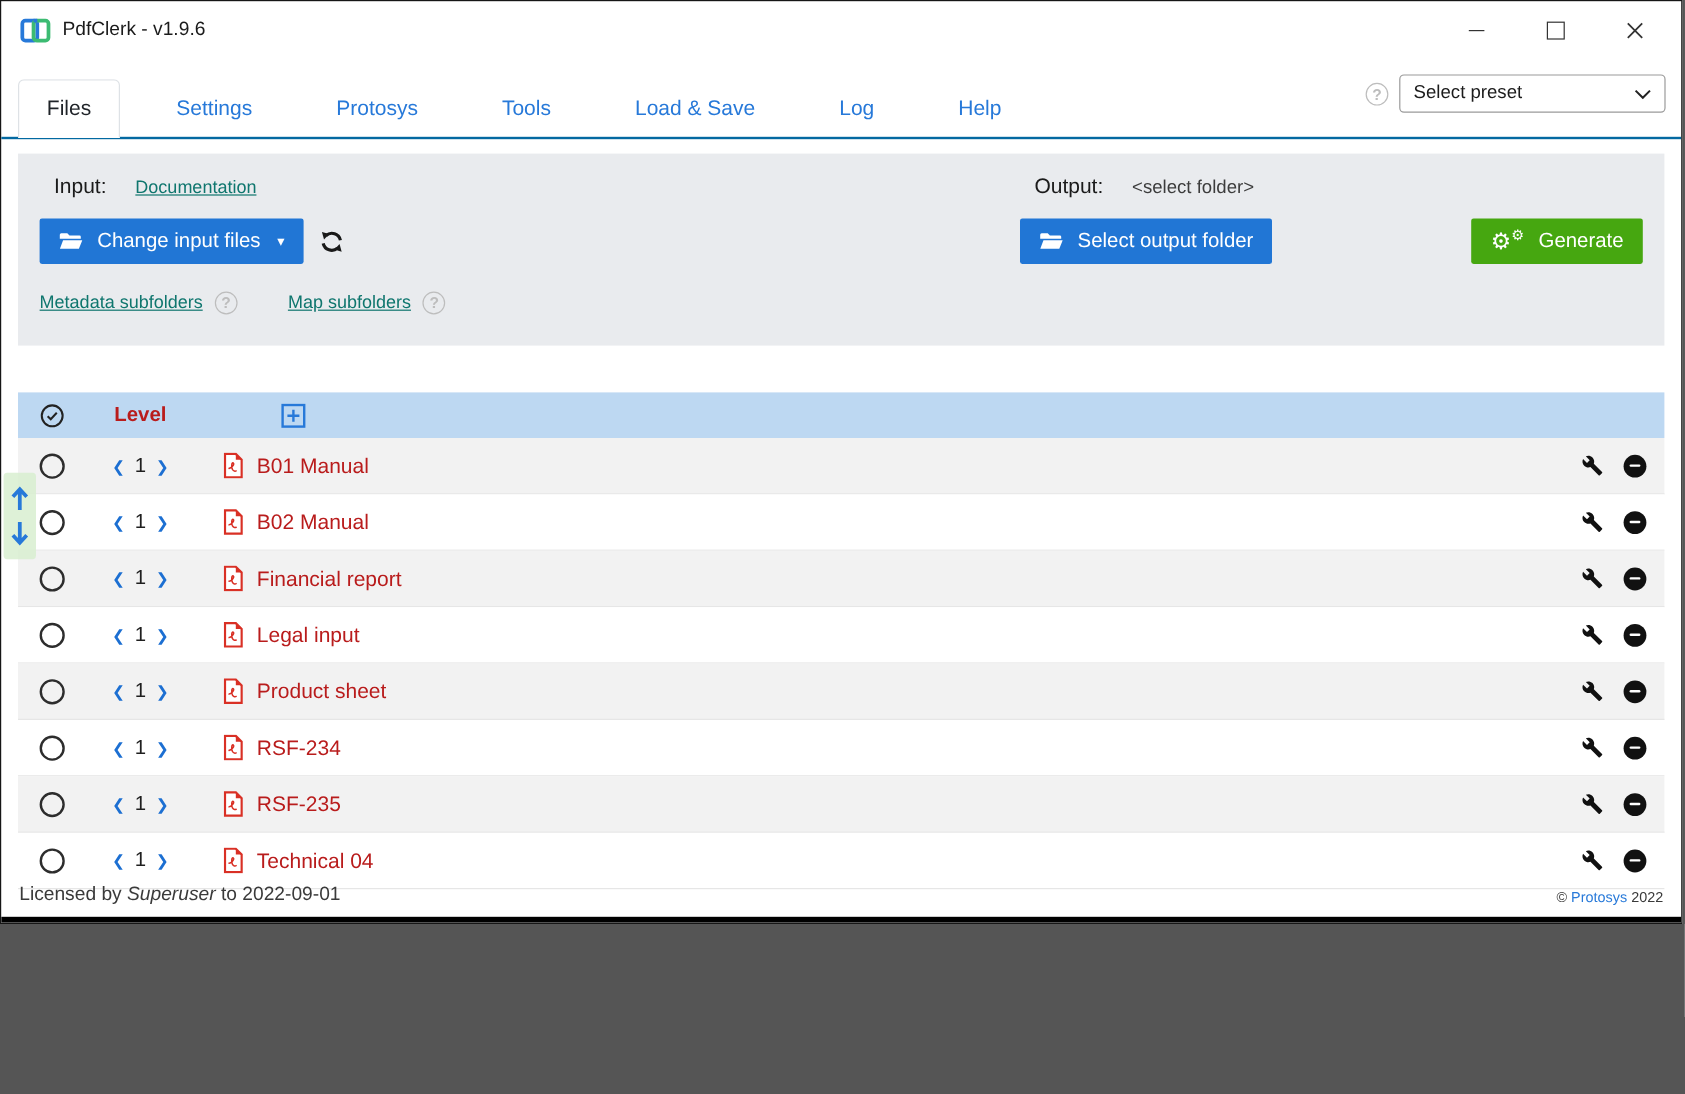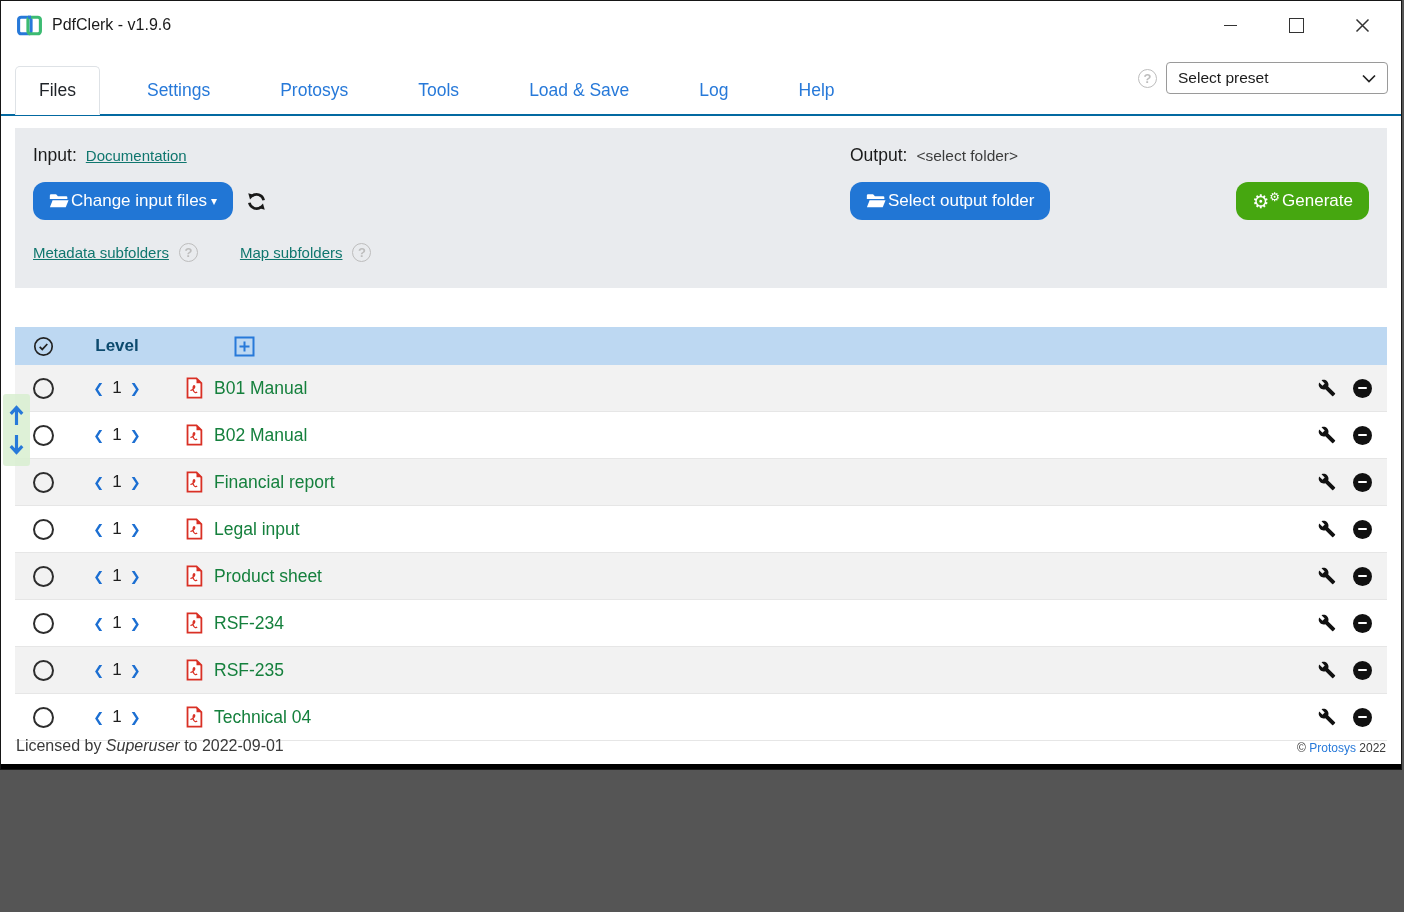--- a/index.html
+++ b/index.html
@@ -33,55 +33,55 @@
     display:flex;align-items:center;justify-content:space-between;padding:0 11px;cursor:pointer;box-sizing:border-box;
   }
   .preset-select span{font-size:15.5px;color:#1b1b1b;}
   
   .io-panel{
     margin:12px 14px 0 14px;background:#e9ebee;padding:17px 18px 26px 18px;
     display:flex;box-sizing:border-box;
   }
   .io-left{flex:1;}
   .io-right{width:519px;}
-  .io-line1{display:flex;align-items:baseline;gap:9px;height:26px;}
+  .io-line1{display:flex;align-items:baseline;gap:24px;height:26px;margin-left:12px;}
   .io-label{font-size:17.5px;color:#1b1b1b;}
   .io-link{font-size:15px;color:#0f766e;text-decoration:underline;cursor:pointer;}
   .io-value{font-size:15.5px;color:#3c3c3c;}
   .btn-row{display:flex;align-items:center;margin-top:11px;height:38px;}
   .btn{
-    display:inline-flex;align-items:center;gap:2px;height:38px;padding:0 16px;
-    border-radius:12px;color:#fff;font-size:17px;cursor:pointer;border:none;white-space:nowrap;
+    display:inline-flex;align-items:center;gap:12px;height:38px;padding:0 16px;
+    border-radius:2px;color:#fff;font-size:17px;cursor:pointer;border:none;white-space:nowrap;
   }
   .btn-blue{background:#2176d5;}
   .btn-green{background:#46a710;}
   .refresh-wrap{margin-left:13px;display:flex;align-items:center;cursor:pointer;}
   .links-row{display:flex;align-items:center;gap:10px;margin-top:23px;}
   .links-row .gap{width:22px;}
   .caret{font-size:12px;margin-left:2px;}
   .gear-lg{font-size:19px;line-height:1;}
   
   .table{margin:39px 14px 0 14px;}
   .thead{display:flex;align-items:center;height:38px;background:#bdd8f2;}
   .col-check{width:56px;display:flex;justify-content:center;align-items:center;flex-shrink:0;}
   .col-level{width:92px;display:flex;justify-content:center;align-items:center;gap:8px;flex-shrink:0;}
   .col-name{flex:1;display:flex;align-items:center;gap:11px;padding-left:22px;min-width:0;}
   .col-tools{width:92px;display:flex;align-items:center;justify-content:flex-end;gap:17px;padding-right:15px;flex-shrink:0;}
-  .th{font-size:17px;font-weight:bold;color:#0c4a6e;}
+  .th{font-size:17px;font-weight:bold;color:#b91c1c;}
   .name-th{display:flex;align-items:center;gap:7px;cursor:pointer;}
   .sort{display:inline-flex;flex-direction:column;align-items:center;}
   .sort i{display:block;width:0;height:0;border-left:5px solid transparent;border-right:5px solid transparent;}
   .sort .up{border-bottom:6px solid #1f1f1f;margin-bottom:2px;}
   .sort .down{border-top:6px solid #1f1f1f;}
   .row{display:flex;align-items:center;height:46px;border-bottom:1px solid #e6e6e6;background:#fff;}
   .row:nth-child(odd){background:#f2f2f2;}
   .radio{width:21px;height:21px;border:2.2px solid #2d2d2d;border-radius:50%;box-sizing:border-box;cursor:pointer;background:transparent;}
   .chev{color:#1c6fd2;font-size:13px;font-weight:bold;cursor:pointer;line-height:1;}
   .lvl{font-size:17px;color:#1f1f1f;}
-  .fname{font-size:17.5px;color:#15803d;overflow:hidden;text-overflow:ellipsis;white-space:nowrap;}
+  .fname{font-size:17.5px;color:#b91c1c;overflow:hidden;text-overflow:ellipsis;white-space:nowrap;}
   .remove-ic{width:19px;height:19px;border-radius:50%;background:#111;display:flex;align-items:center;justify-content:center;cursor:pointer;flex-shrink:0;}
   .remove-ic i{display:block;width:9px;height:2.6px;background:#fff;border-radius:1px;}
   .wrench-wrap,.plusbox-wrap{display:flex;align-items:center;cursor:pointer;}
   
   .move-ctl{
     position:absolute;left:2px;top:393px;width:27px;height:72px;background:rgba(216,238,208,0.85);
     border-radius:3px;display:flex;flex-direction:column;align-items:center;justify-content:center;gap:6px;
   }
   
   .footer{

